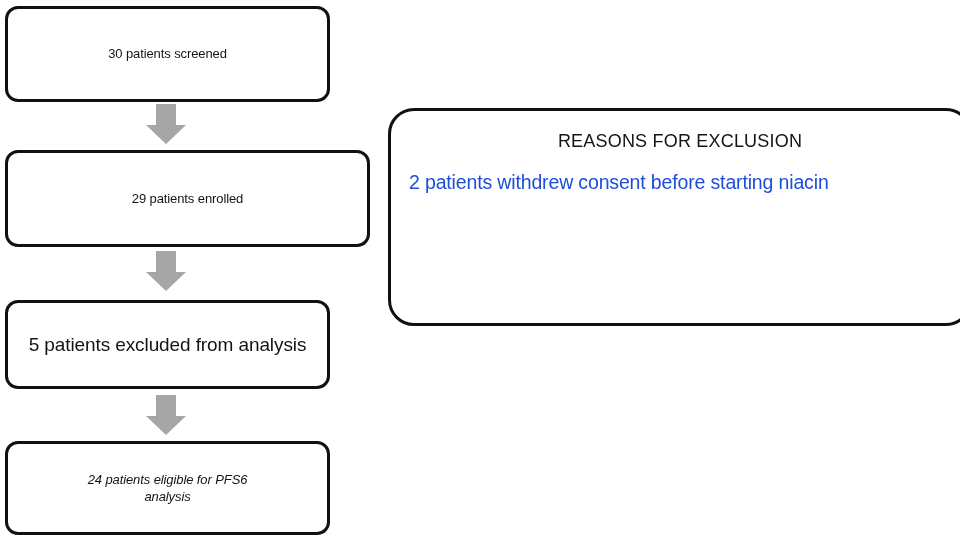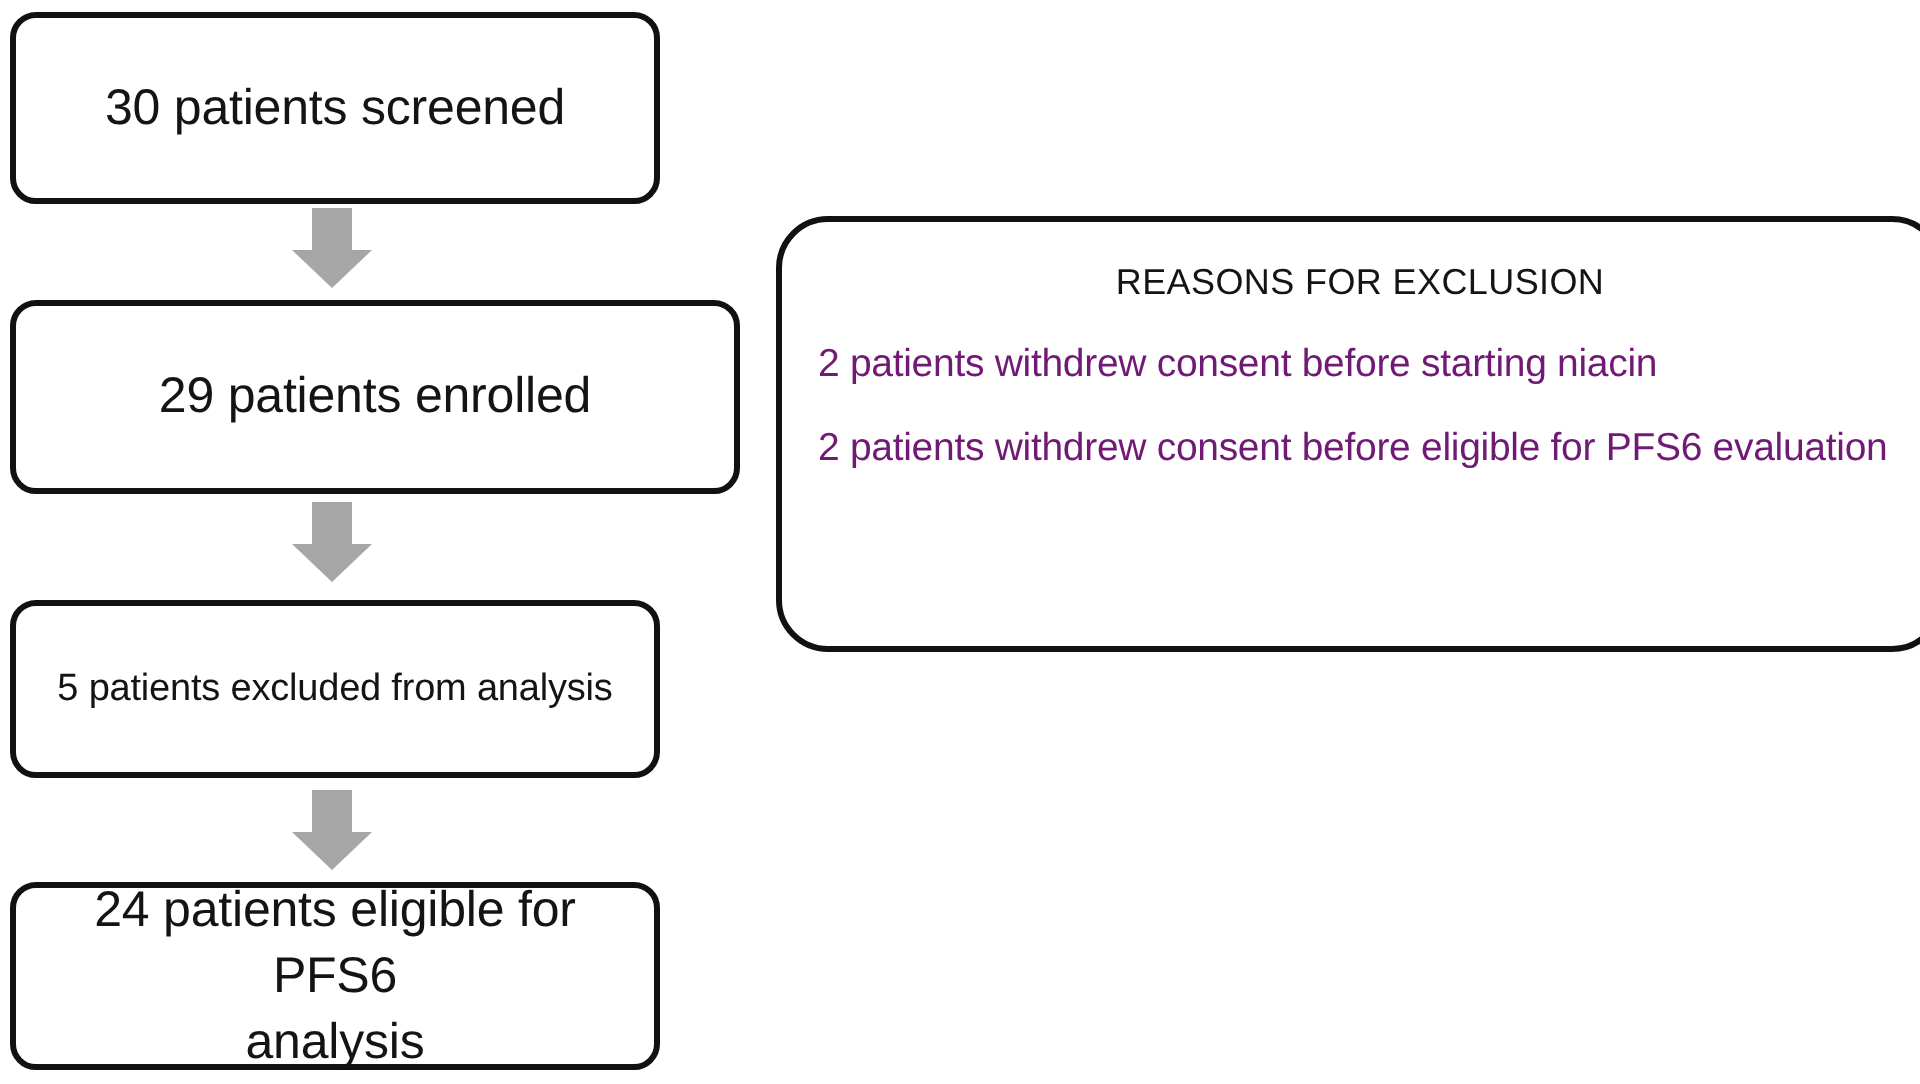--- a/index.html
+++ b/index.html
@@ -31,32 +31,32 @@
     background: #ffffff;
     border: 3px solid #111111;
     border-radius: 13px;
     display: flex;
     align-items: center;
     justify-content: center;
     text-align: center;
   }
   .node .node-label {
     display: block;
-    font-size: 25px;
+    font-size: 13px;
     line-height: 1.32;
     letter-spacing: -0.1px;
     color: #141414;
     padding: 0 10px;
     white-space: pre-line;
   }
 
   #node-screened  { left: 5px;  top: 6px;   width: 325px; height: 96px; }
   #node-enrolled  { left: 5px;  top: 150px; width: 365px; height: 97px; }
   #node-excluded  { left: 5px;  top: 300px; width: 325px; height: 89px; }
-  #node-eligible  { left: 5px;  top: 441px; width: 325px; height: 94px; }
+  #node-eligible  { left: 5px;  top: 441px; width: 325px; height: 94px; font-style: italic; }
 
   #node-excluded .node-label { font-size: 19px; }
 
   
   .arrow {
     position: absolute;
     width: 42px;
     height: 42px;
   }
   .arrow svg { display: block; width: 100%; height: 100%; }
@@ -89,21 +89,21 @@
   }
   #panel-exclusion .reason-list {
     list-style: none;
     margin: 0;
     padding: 0;
   }
   #panel-exclusion .reason-item {
     font-size: 19.5px;
     line-height: 1.28;
     letter-spacing: -0.15px;
-    color: #701a75;
+    color: #1d4ed8;
     margin: 0 0 17px 0;
     white-space: nowrap;
   }
 </style>
 </head>
 <body>
 
 <div id="flowchart">
 
   <div class="node" id="node-screened">
@@ -138,17 +138,16 @@
 
   <div class="node" id="node-eligible">
     <span class="node-label">24 patients eligible for PFS6
 analysis</span>
   </div>
 
   <div id="panel-exclusion">
     <span class="panel-heading">REASONS FOR EXCLUSION</span>
     <ul class="reason-list">
       <li class="reason-item">2 patients withdrew consent before starting niacin</li>
-      <li class="reason-item">2 patients withdrew consent before eligible for PFS6 evaluation</li>
     </ul>
   </div>
 
 </div>
 
 </body></html>

